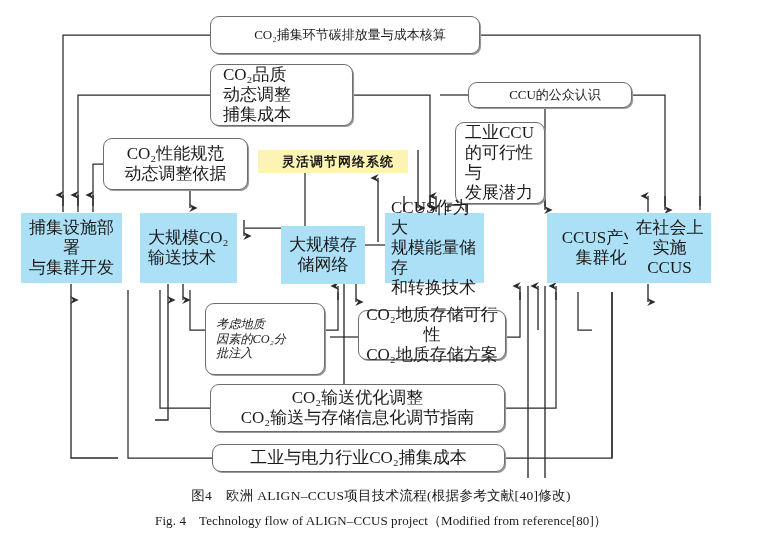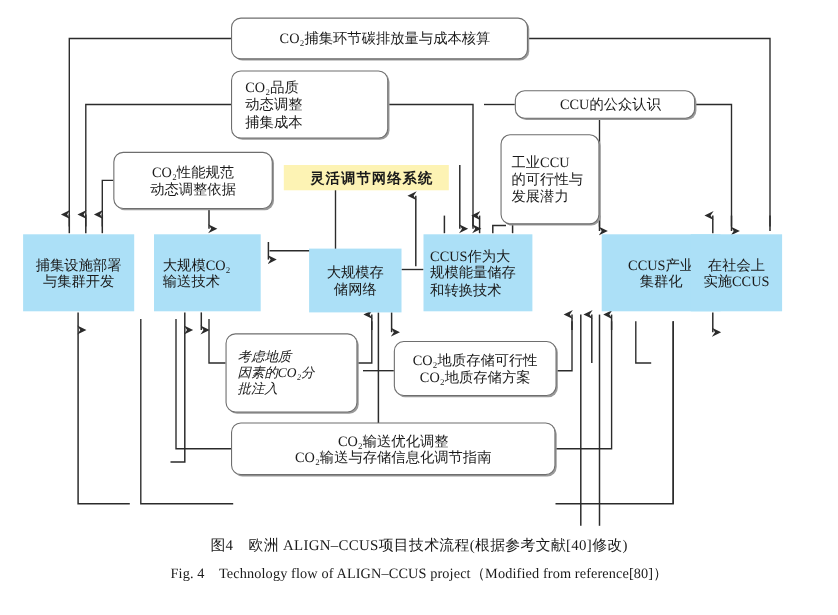--- a/index.html
+++ b/index.html
@@ -56,21 +56,21 @@
   }
   
   .ybox {
     background: #fdf3b4;
     border: 0;
     border-radius: 0;
     font-weight: bold;
     letter-spacing: 1px;
   }
   .fs13 { font-size: 13px; padding-left: 10px; }
-  .fs125 { font-size: 13px; }
+  .fs125 { font-size: 17px; }
   .fs12 { font-size: 12.2px; font-style: italic; }
 
   #caption {
     position: absolute;
     left: 0;
     top: 487px;
     width: 762px;
     text-align: center;
   }
   #caption .cn {
@@ -267,19 +267,22 @@
     <span class="txt">CO₂地质存储可行性
 CO₂地质存储方案</span>
   </div>
 
 
   <div class="node rbox fs125" style="left:210px; top:384px; width:295px; height:48px;">
     <span class="txt">CO₂输送优化调整
 CO₂输送与存储信息化调节指南</span>
   </div>
 
+  <div class="node rbox fs125" style="left:212px; top:444px; width:293px; height:28px;">
+    <span class="txt">工业与电力行业CO₂捕集成本</span>
+  </div>
 
   <div id="caption">
     <div class="cn">图4　欧洲 ALIGN–CCUS项目技术流程(根据参考文献[40]修改)</div>
     <div class="en">Fig. 4　Technology flow of ALIGN–CCUS project（Modified from reference[80]）</div>
   </div>
 
 </div>
 
 </body></html>

